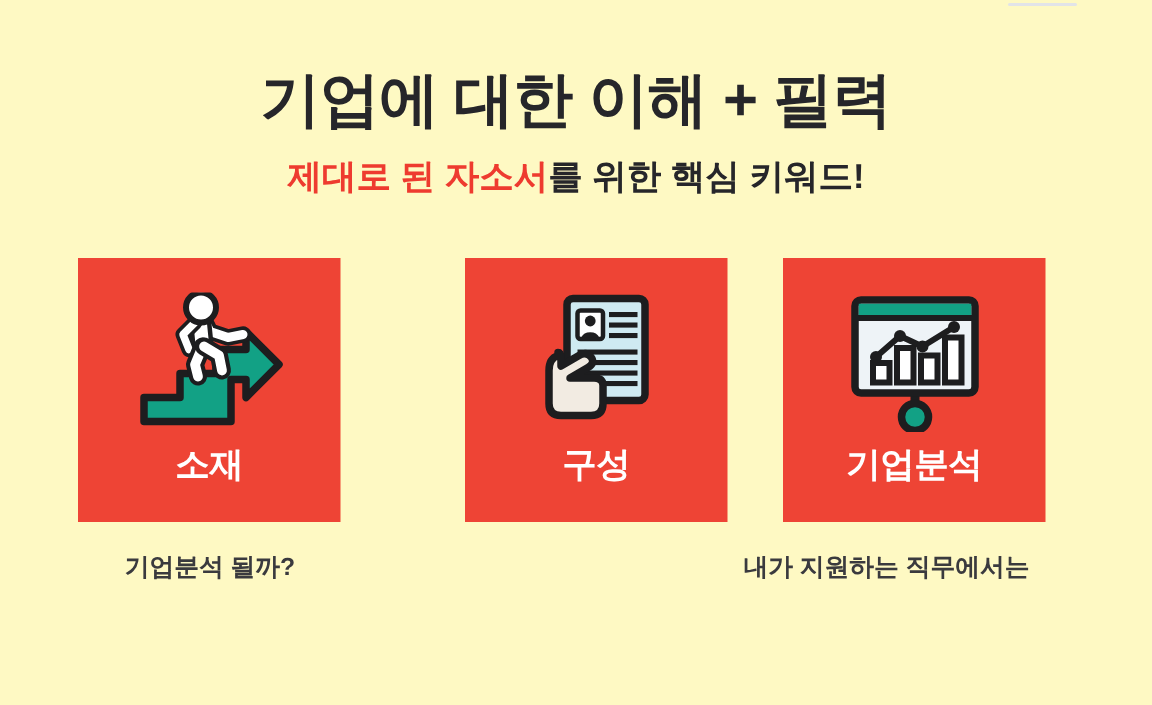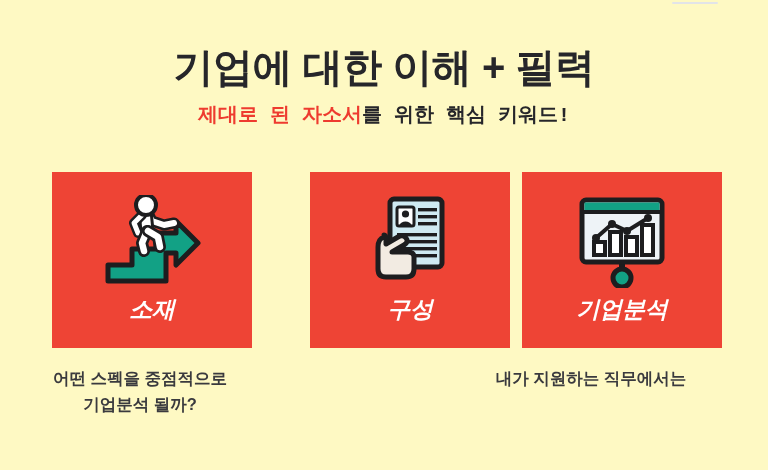--- a/index.html
+++ b/index.html
@@ -45,50 +45,48 @@
     font-size: 40px;
     font-weight: 700;
     color: #26262a;
     letter-spacing: -0.5px;
     line-height: 1.15;
     white-space: nowrap;
   }
 
   #subtitle {
     margin-top: 14px;
-    font-size: 20px;
+    font-size: 23px;
     font-weight: 700;
     line-height: 1.2;
     white-space: nowrap;
     color: #26262a;
-    font-family: Liberation Mono, monospace;
   }
   #subtitle .hl { color: #ee3b2f; }
   #subtitle .rest { color: #26262a; }
 
   
   #cards {
     position: absolute;
     top: 172px;
     left: 52px;
     width: 646px;
     height: 176px;
   }
 
   .card {
     position: absolute;
     top: 0;
-    width: 200px;
+    width: 175px;
     height: 176px;
     background: #ee4435;
     display: flex;
     flex-direction: column;
     align-items: center;
     justify-content: flex-start;
-    font-style: italic;
   }
   .card.c0 { left: 0px; }
   .card.c1 { left: 258px; }
   .card.c2 { left: 470px; }
 
   .card-icon {
     margin-top: 22px;
     width: 104px;
     height: 96px;
     display: flex;
@@ -220,21 +218,20 @@
           <circle cx="76" cy="22" r="4" fill="#1d1d1f"></circle>
         </svg>
       </div>
       <div class="card-label">기업분석</div>
     </div>
 
   </div>
 
   <div id="captions">
     <div class="caption p0">
-      <span class="line">어떤 스펙을 중점적으로</span>
       <span class="line">기업분석 될까?</span>
     </div>
     <div class="caption p2">
       <span class="line">내가 지원하는 직무에서는</span>
     </div>
   </div>
 
 </div>
 
 </body></html>

